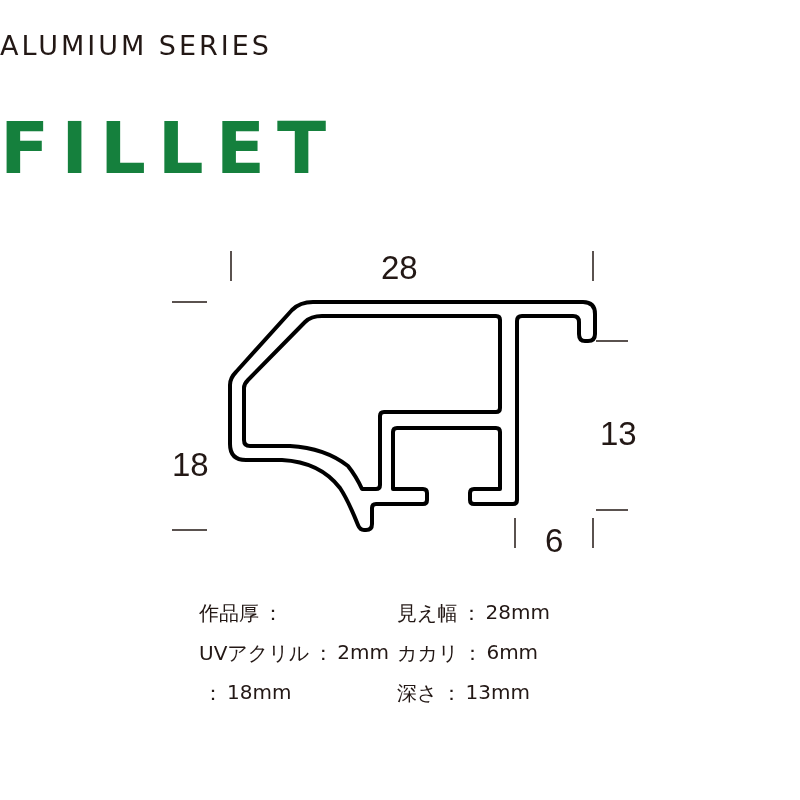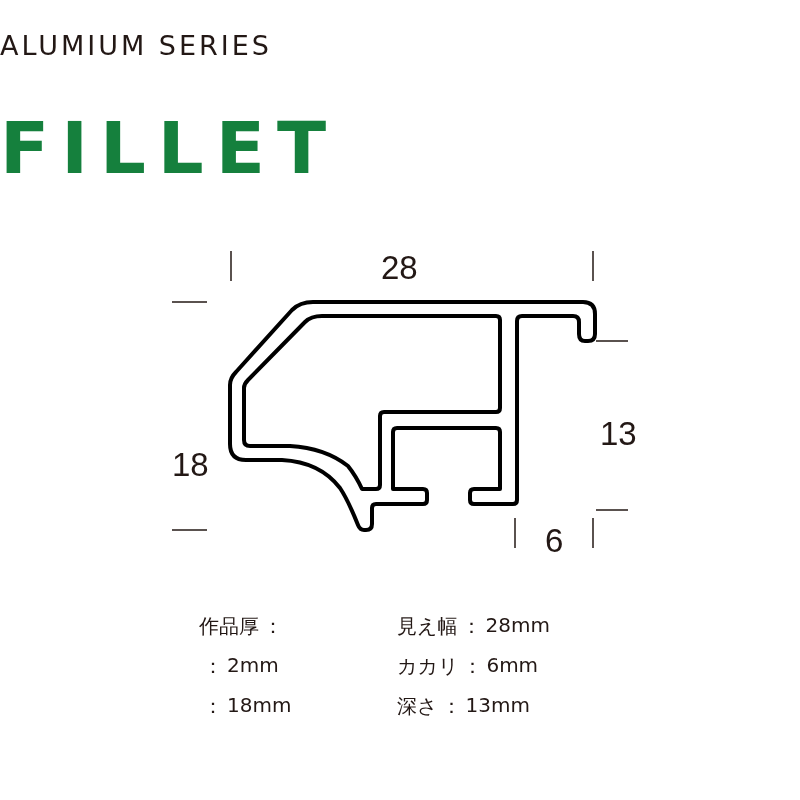--- a/index.html
+++ b/index.html
@@ -58,21 +58,21 @@
       position: absolute;
       left: 199px;
       top: 600px;
       font-family: "DejaVu Sans", sans-serif;
       font-size: 20px;
       color: #231815;
     }
     .spec-row {
       display: flex;
       height: 40px;
-      align-items: flex-end;
+      align-items: flex-start;
       white-space: nowrap;
     }
     .spec-cell {
       display: flex;
     }
     .spec-cell.left { width: 198px; }
     .spec-sep { padding: 0 4px; }
   </style>
 </head>
 <body>
@@ -173,20 +173,21 @@
       <span class="spec-sep">：</span>
     </div>
     <div class="spec-cell right">
       <span>見え幅</span>
       <span class="spec-sep">：</span>
       <span>28mm</span>
     </div>
   </div>
   <div class="spec-row">
     <div class="spec-cell left">
+      <span>UVアクリル</span>
       <span class="spec-sep">：</span>
       <span>2mm</span>
     </div>
     <div class="spec-cell right">
       <span>カカリ</span>
       <span class="spec-sep">：</span>
       <span>6mm</span>
     </div>
   </div>
   <div class="spec-row">

